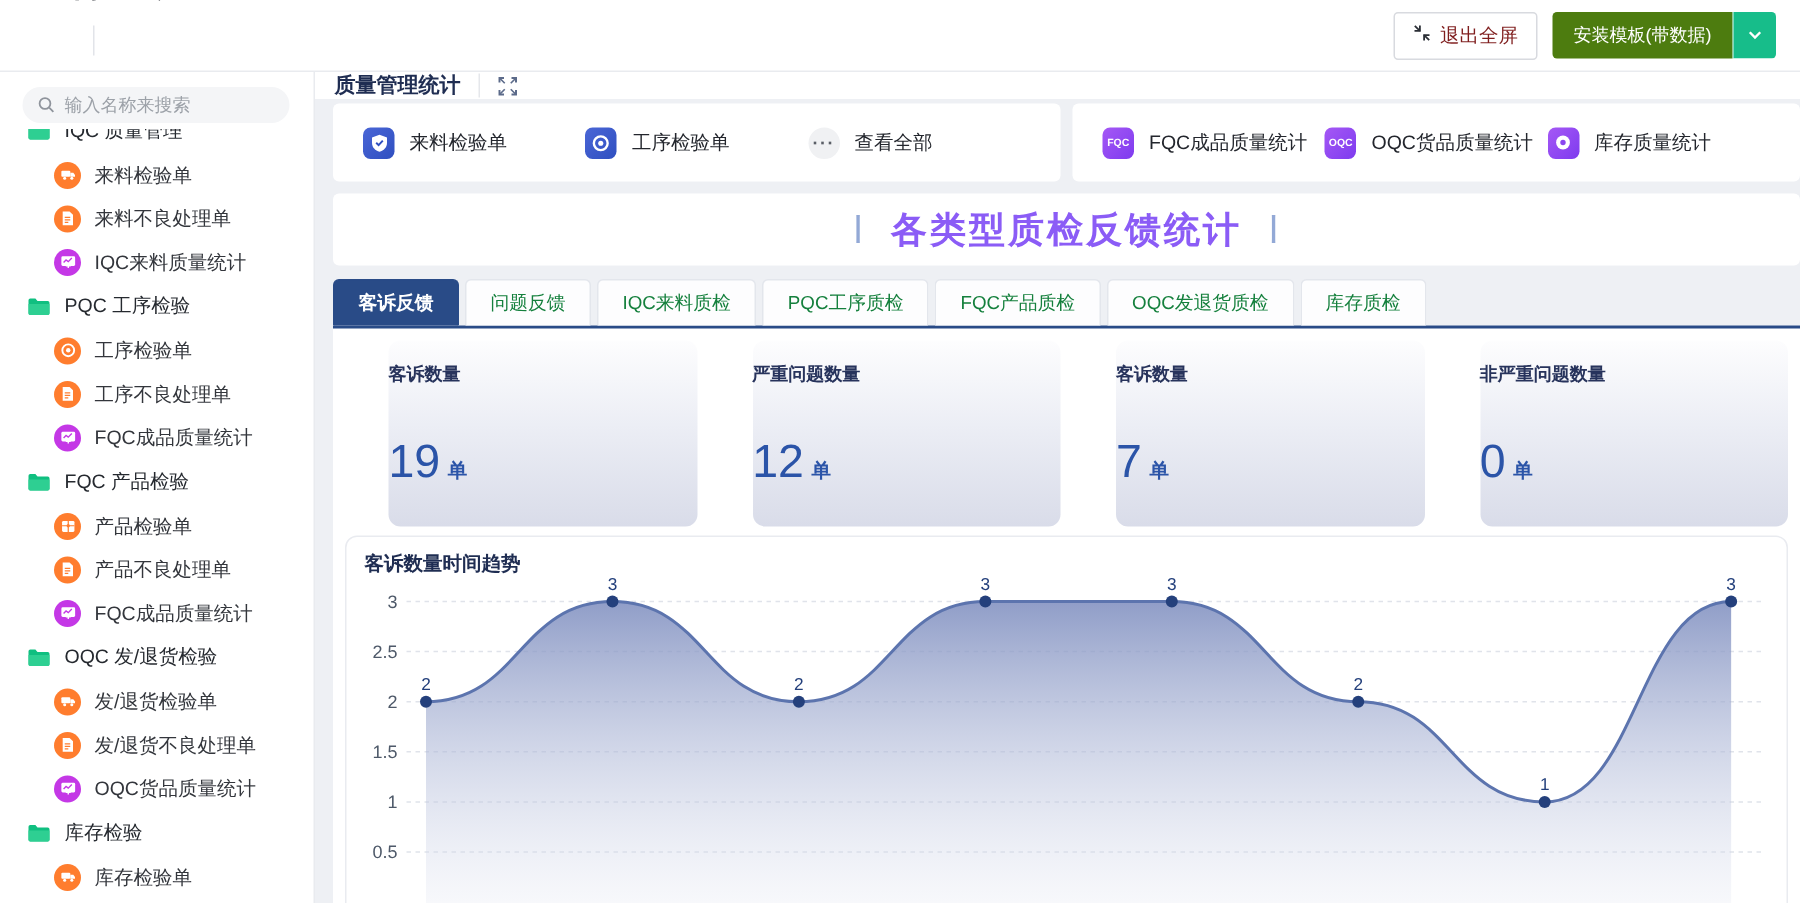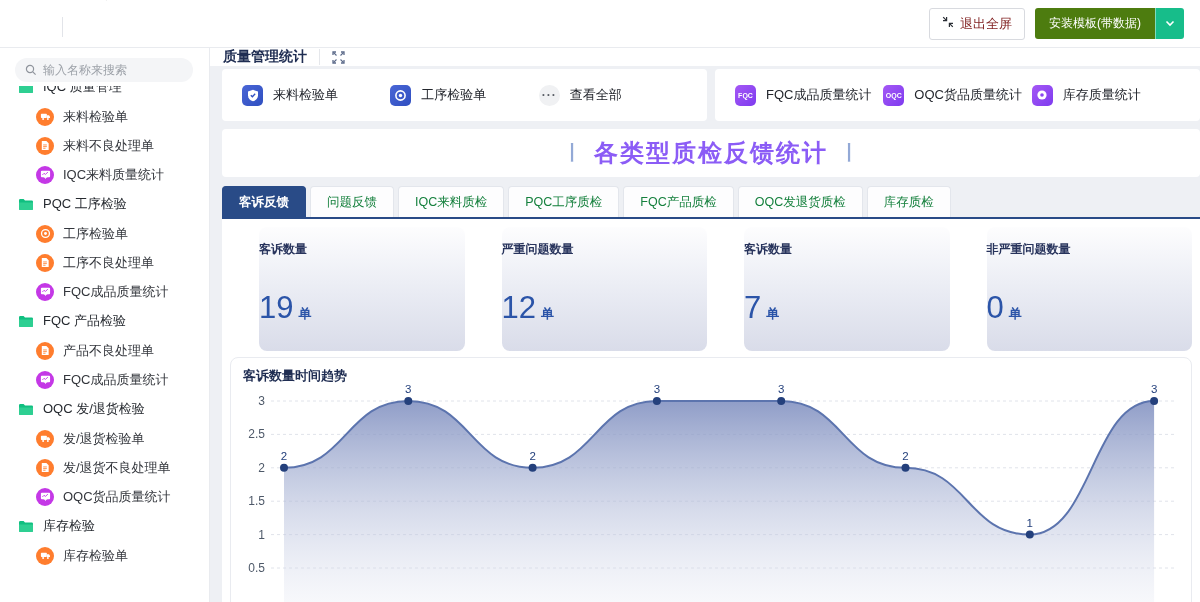--- a/index.html
+++ b/index.html
@@ -239,20 +239,30 @@
             <span class="lbl">FQC成品质量统计</span>
           </div>
           <div class="nav-folder">
             <span style="display:flex">
               <svg width="16" height="13" viewBox="0 0 16 13">
                 <path d="M1 2.2 a1.2 1.2 0 0 1 1.2-1.2 h3.4 l1.4 1.6 h6.8 a1.2 1.2 0 0 1 1.2 1.2 v7 a1.2 1.2 0 0 1 -1.2 1.2 h-11.6 a1.2 1.2 0 0 1 -1.2 -1.2 Z" fill="#10bf80"></path>
                 <path d="M1 4.6 h14 v6.2 a1.2 1.2 0 0 1 -1.2 1.2 h-11.6 a1.2 1.2 0 0 1 -1.2 -1.2 Z" fill="#2ecf92"></path>
               </svg>
             </span>
             <span class="lbl">FQC 产品检验</span>
+          </div>
+          <div class="nav-item">
+            <span class="ci orange">
+              <svg width="11" height="11" viewBox="0 0 12 12">
+                <rect x="1.5" y="2.5" width="9" height="8" rx="1" fill="#fff"></rect>
+                <path d="M6 2.5 V10.5 M1.5 6 H10.5" stroke="#ff7d2e" stroke-width="0.9"></path>
+                <circle cx="6" cy="6" r="1.2" fill="#ff7d2e"></circle>
+              </svg>
+            </span>
+            <span class="lbl">产品检验单</span>
           </div>
           <div class="nav-item">
             <span class="ci orange">
               <svg width="10" height="11" viewBox="0 0 10 12">
                 <path d="M1.5 1 h5 l2.5 2.5 V11 h-7.5 Z" fill="#fff"></path>
                 <path d="M3 5.4 h4 M3 7.2 h4 M3 9 h2.6" stroke="#ff7d2e" stroke-width="0.9"></path>
               </svg>
             </span>
             <span class="lbl">产品不良处理单</span>
           </div>

